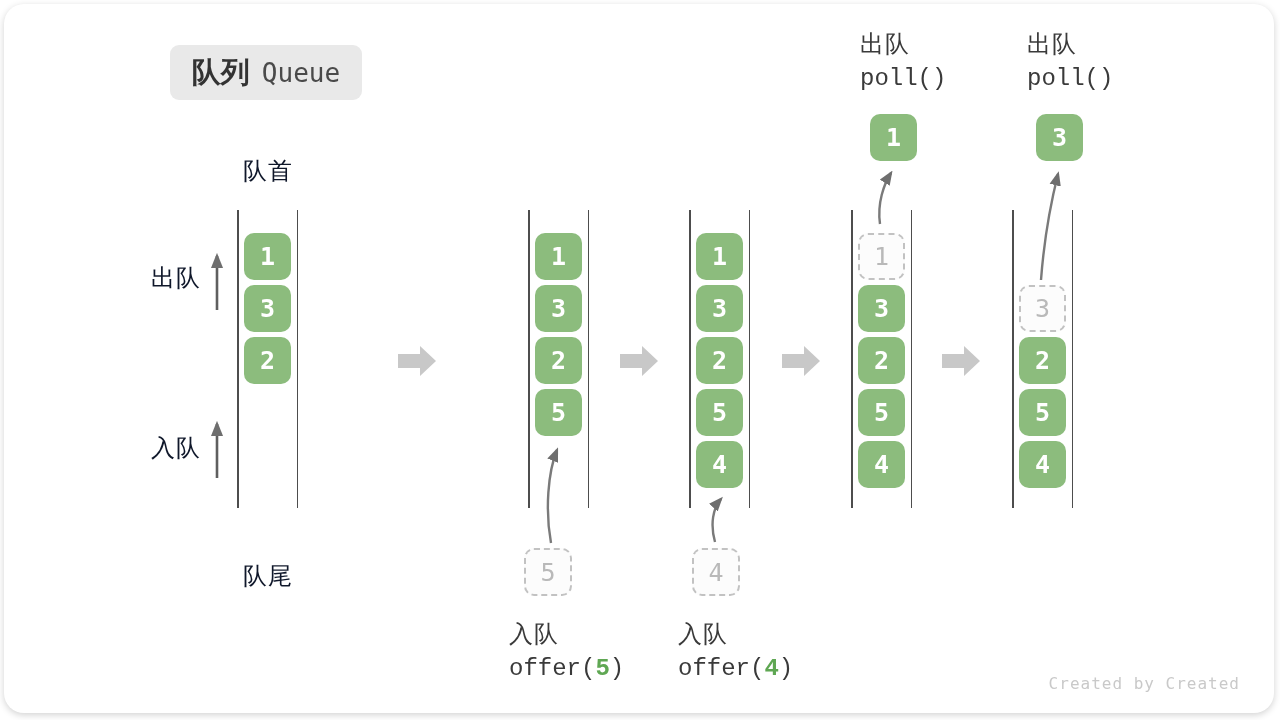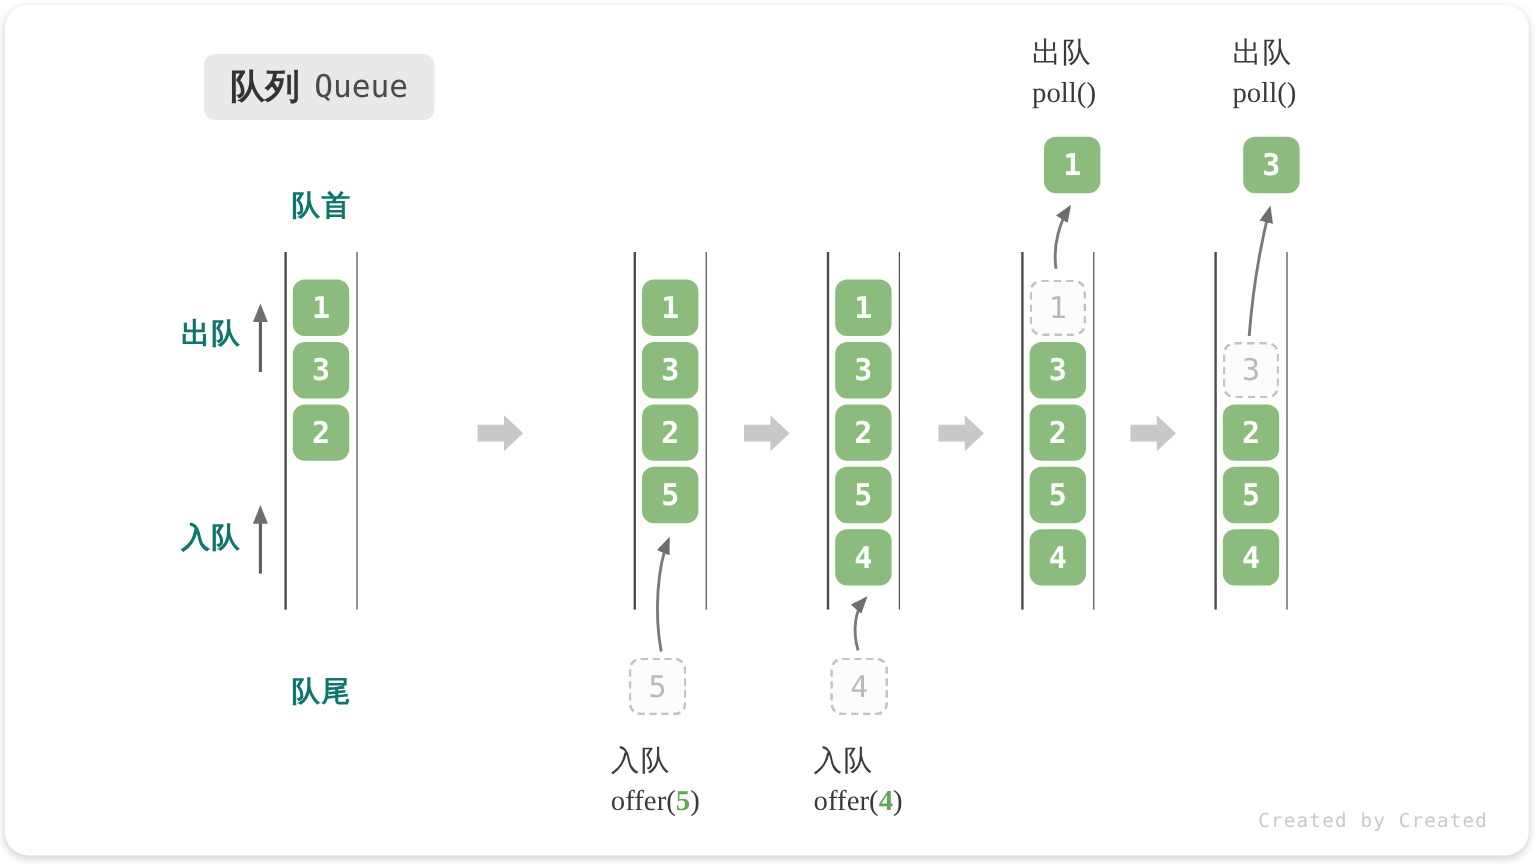--- a/index.html
+++ b/index.html
@@ -15,21 +15,21 @@
   }
   
   .badge{
     position:absolute;left:170px;top:45px;width:192px;height:55px;
     background:#e9e9e9;border-radius:9px;
     display:flex;align-items:center;justify-content:center;gap:12px;
   }
   .badge .cn{font-weight:bold;font-size:29px;color:#333333;}
   .badge .en{font-family:"DejaVu Sans Mono",monospace;font-size:26px;color:#4a4a4a;text-align:right;}
   
-  .cjk{position:absolute;font-weight:bold;font-size:24px;color:#0f766e;letter-spacing:1px;}
+  .cjk{position:absolute;font-weight:normal;font-size:24px;color:#0f172a;letter-spacing:1px;}
   
   .qcol{position:absolute;top:210px;width:61px;height:298px;}
   .qline{position:absolute;top:0;width:1.5px;height:100%;background:#4d4d4d;}
   .qline.left{left:0;}
   .qline.right{right:0;}
   .qblocks{position:absolute;top:23px;left:7px;display:flex;flex-direction:column;gap:5px;}
   .blk{
     width:47px;height:47px;border-radius:10px;background:#8cbc7d;
     color:#ffffff;font-family:"DejaVu Sans Mono",monospace;font-weight:bold;font-size:25px;
     display:flex;align-items:center;justify-content:center;box-sizing:border-box;
@@ -41,21 +41,21 @@
   .blk.floating{position:absolute;}
   .inbox{
     position:absolute;width:48px;height:48px;border-radius:10px;box-sizing:border-box;
     background:#fcfcfc;border:2px dashed #c2c2c2;color:#b9b9b9;
     font-family:"DejaVu Sans Mono",monospace;font-size:25px;
     display:flex;align-items:center;justify-content:center;
   }
   
   .op{position:absolute;display:flex;flex-direction:column;gap:5px;}
   .op .op-cn{font-size:24px;color:#3a3a3a;letter-spacing:1px;}
-  .op .op-code{font-family:Liberation Serif, serif;font-size:24px;color:#3a3a3a;}
+  .op .op-code{font-family:Liberation Mono, monospace;font-size:24px;color:#3a3a3a;}
   .op .arg{color:#5fa753;font-weight:bold;}
   .watermark{
     position:absolute;right:40px;top:674px;
     font-family:"DejaVu Sans Mono",monospace;font-size:16px;color:#c9c9c9;letter-spacing:1px;
   }
   .overlay{position:absolute;left:0;top:0;pointer-events:none;}
 </style>
 </head>
 <body>
 

